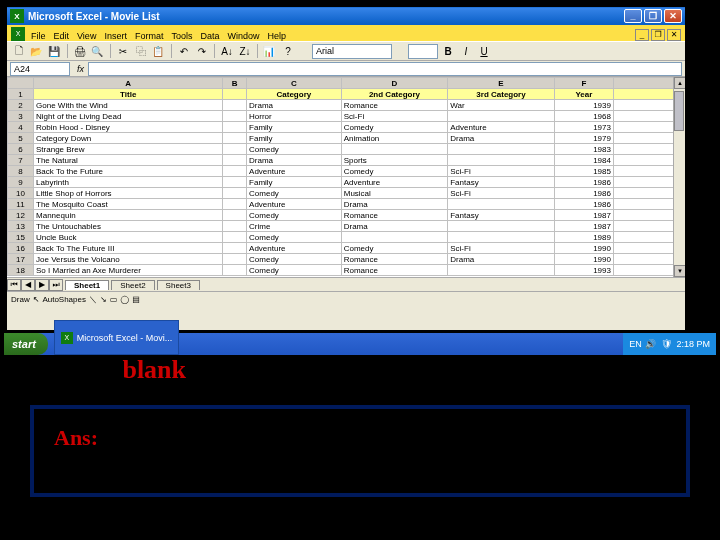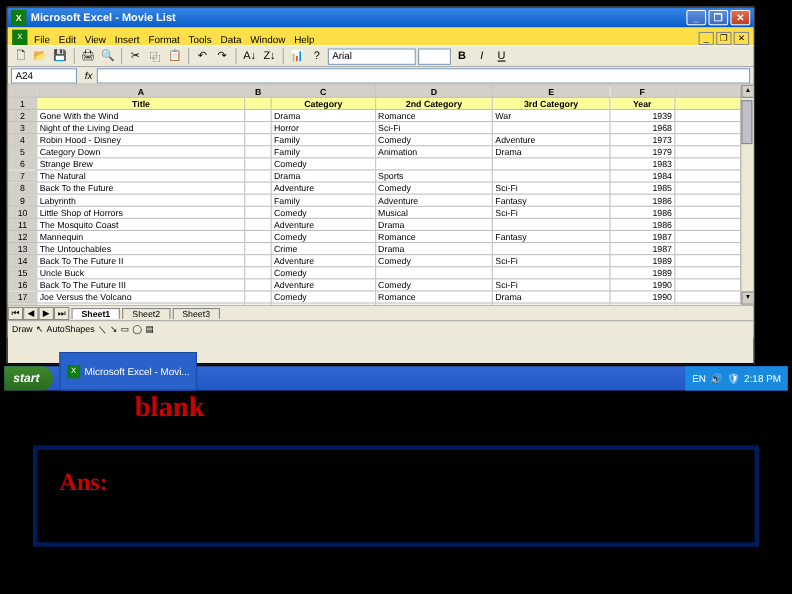--- a/index.html
+++ b/index.html
@@ -13,21 +13,21 @@
 .win-btn { width: 18px; height: 14px; background: linear-gradient(#5d8fe0,#3a6ac0); border: 1px solid #fff; border-radius: 2px; color: #fff; font-size: 9px; line-height: 12px; text-align: center; cursor: pointer; }
 .win-btn.close { background: linear-gradient(#e07050,#c04020); }
 .menubar { height: 16px; background: #fde047; display: flex; align-items: flex-end; padding: 0 4px; font-size: 9px; }
 .menubar .msicon { width: 14px; height: 14px; background: #107c10; margin-right: 6px; font-size: 7px; color: #fff; text-align: center; line-height: 14px; }
 .menubar span { margin-right: 8px; cursor: pointer; }
 .menubar .doc-controls { margin-left: auto; display: flex; gap: 2px; }
 .menubar .dc-btn { width: 14px; height: 12px; border: 1px solid #888; font-size: 8px; text-align: center; line-height: 10px; cursor: pointer; }
 .toolbar { height: 20px; background: #ece9d8; border-top: 1px solid #fff; border-bottom: 1px solid #aaa; display: flex; align-items: center; padding: 0 4px; gap: 2px; }
 .tbtn { width: 16px; height: 16px; border: 1px solid transparent; display: flex; align-items: center; justify-content: center; font-size: 10px; cursor: pointer; }
 .tsep { width: 1px; height: 14px; background: #aaa; margin: 0 2px; }
-.fontbox { border: 1px solid #7f9db9; background: #fff; height: 15px; font-size: 9px; padding: 0 3px; margin-left: 0; }
+.fontbox { border: 1px solid #7f9db9; background: #fff; height: 15px; font-size: 9px; padding: 0 3px; margin-left: 14px; }
 .fontbox.name { width: 80px; }
 .formula-bar { height: 16px; background: #ece9d8; display: flex; align-items: center; border-bottom: 1px solid #aaa; }
 .namebox { width: 60px; height: 14px; border: 1px solid #7f9db9; background: #fff; font-size: 9px; padding: 0 3px; margin: 0 3px; }
 .fx { font-style: italic; font-size: 9px; margin: 0 4px; }
 .fval { flex: 1; height: 14px; border: 1px solid #7f9db9; background: #fff; font-size: 9px; padding: 0 3px; margin-right: 3px; }
 .grid-area { height: 200px; overflow: hidden; background: #fff; position: relative; }
 table.sheet { border-collapse: collapse; font-size: 8px; width: 100%; table-layout: fixed; }
 .sheet th, .sheet td { border: 1px solid #c0c0c0; height: 11px; padding: 0 2px; overflow: hidden; white-space: nowrap; }
 .sheet th { background: #d4d0c8; font-weight: normal; text-align: center; }
 .corner { width: 22px; background: #d4d0c8; }
@@ -283,30 +283,20 @@
               <th class="rowhead">13</th>
               <td>The Untouchables</td>
               <td></td>
               <td>Crime</td>
               <td>Drama</td>
               <td></td>
               <td style="text-align:right">1987</td>
               <td></td>
             </tr>
             <tr>
-              <th class="rowhead">14</th>
-              <td>Back To The Future II</td>
-              <td></td>
-              <td>Adventure</td>
-              <td>Comedy</td>
-              <td>Sci-Fi</td>
-              <td style="text-align:right">1989</td>
-              <td></td>
-            </tr>
-            <tr>
               <th class="rowhead">15</th>
               <td>Uncle Buck</td>
               <td></td>
               <td>Comedy</td>
               <td></td>
               <td></td>
               <td style="text-align:right">1989</td>
               <td></td>
             </tr>
             <tr>

